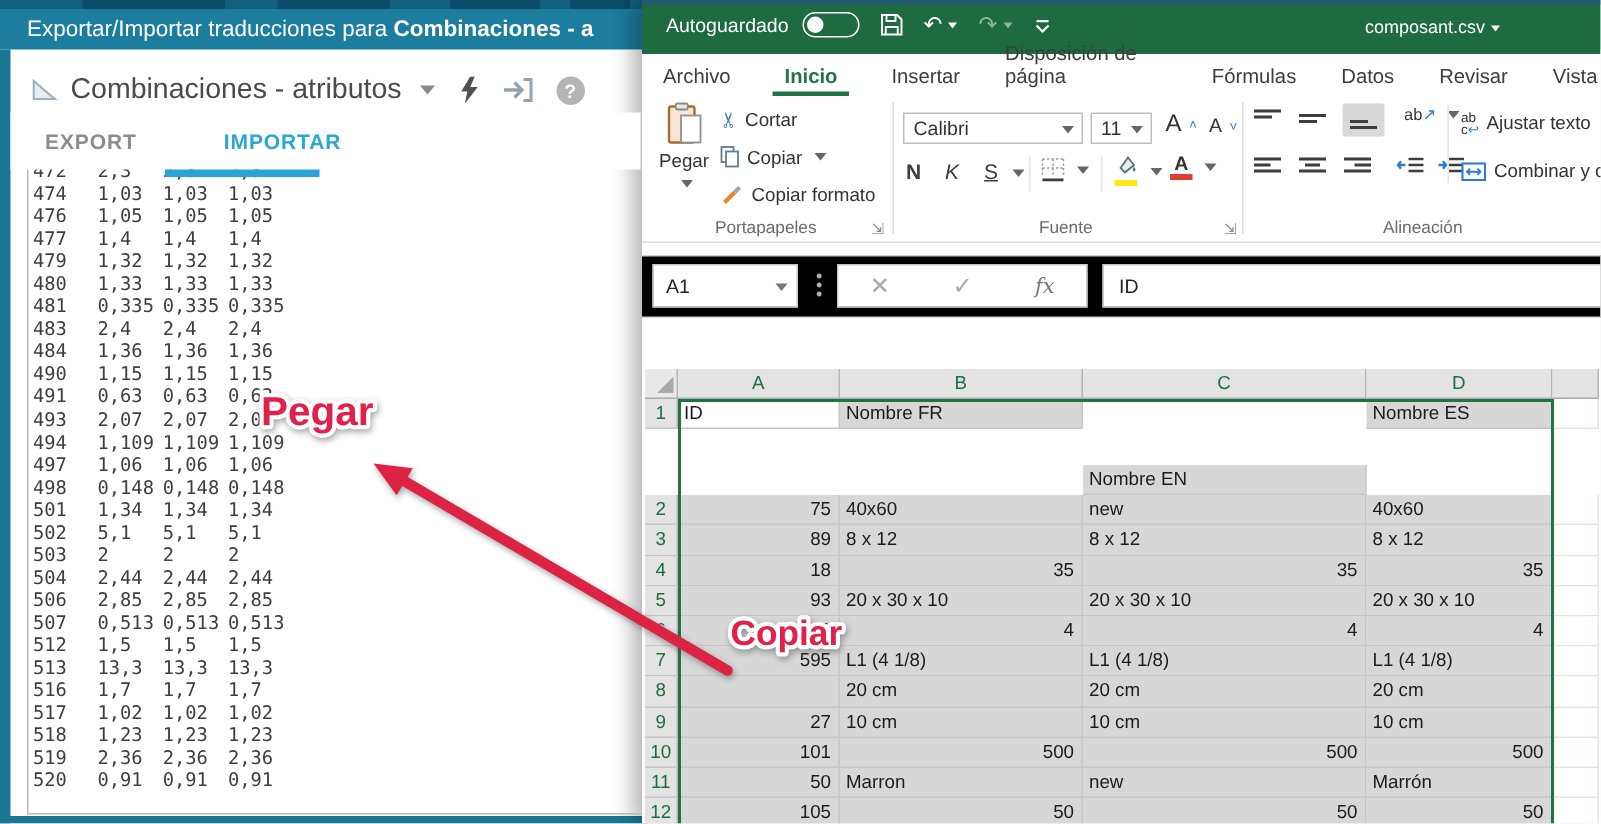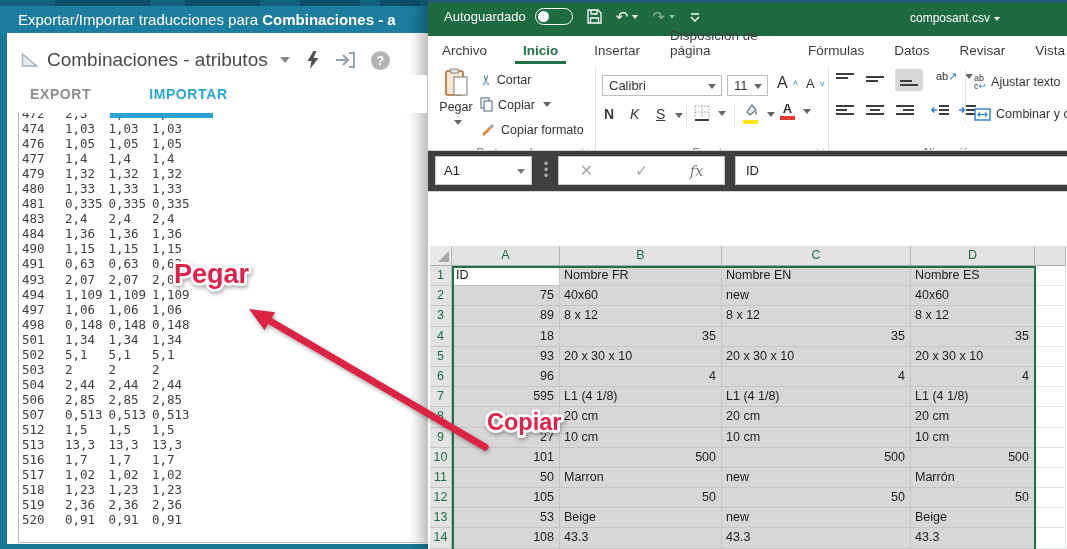--- a/index.html
+++ b/index.html
@@ -79,21 +79,21 @@
          font-size:13px;line-height:19px;padding-left:6px;}
   .combo .caret{position:absolute;right:5px;top:8px;border-top-color:#666;
                 border-left-width:4px;border-right-width:4px;border-top-width:5px;}
   .fmt-letter{font-size:14px;color:#3d3d3d;}
   .dd{margin-left:3px;border-top-color:#666;border-left-width:4px;border-right-width:4px;border-top-width:5px;}
   .color-bar{display:block;height:4px;width:15px;margin-top:1px;}
   .selbox{background:#d8d8d8;border-radius:2px;}
   .vline2{position:absolute;width:1px;background:#e4e4e4;}
 
   
-  .xl-formula{position:absolute;left:0;top:150px;width:100%;height:40px;background:#404040;
+  .xl-formula{position:absolute;left:0;top:170px;width:100%;height:40px;background:#000000;
               border-top:1px solid #d2d2d2;border-bottom:1px solid #d6d6d6;}
   .namebox{position:absolute;left:7px;top:5px;width:97px;height:29px;background:#fff;border:1px solid #c8c8c8;
            box-sizing:border-box;font-size:13px;line-height:27px;padding-left:8px;color:#222;}
   .namebox .caret{position:absolute;right:6px;top:12px;border-top-color:#777;border-left-width:4px;
                   border-right-width:4px;border-top-width:5px;}
   .fdots{position:absolute;left:116px;top:10px;color:#b0b0b0;font-size:12px;line-height:6px;}
   .fxbox{position:absolute;left:130px;top:5px;width:167px;height:29px;background:#fff;border:1px solid #c8c8c8;
          box-sizing:border-box;display:flex;align-items:center;justify-content:space-around;color:#a8a8a8;}
   .fxbox .fx{font-style:italic;font-family:"DejaVu Serif",serif;color:#7a7a7a;font-size:14px;}
   .fbar{position:absolute;left:307px;top:5px;width:340px;height:29px;background:#fff;border:1px solid #c8c8c8;
@@ -389,21 +389,21 @@
         <div class="hcell" style="width: 108px;">A</div>
         <div class="hcell" style="width: 162px;">B</div>
         <div class="hcell" style="width: 189px;">C</div>
         <div class="hcell" style="width: 124px;">D</div>
         <div class="hcell" style="width: 31px;"></div>
       </div>
       <div class="srow">
         <div class="rhdr">1</div>
         <div class="cell al active-cell" style="width: 108px;">ID</div>
         <div class="cell al" style="width: 162px;">Nombre FR</div>
-        <div class="cell al" style="width: 189px;">Nombre EN</div>
+        <div class="cell al" style="width: 189px; margin-top: 44px;">Nombre EN</div>
         <div class="cell al" style="width: 124px;">Nombre ES</div>
         <div class="cell fill" style="width: 31px;"></div>
       </div>
       <div class="srow">
         <div class="rhdr">2</div>
         <div class="cell ar" style="width: 108px;">75</div>
         <div class="cell al" style="width: 162px;">40x60</div>
         <div class="cell al" style="width: 189px;">new</div>
         <div class="cell al" style="width: 124px;">40x60</div>
         <div class="cell fill" style="width: 31px;"></div>

